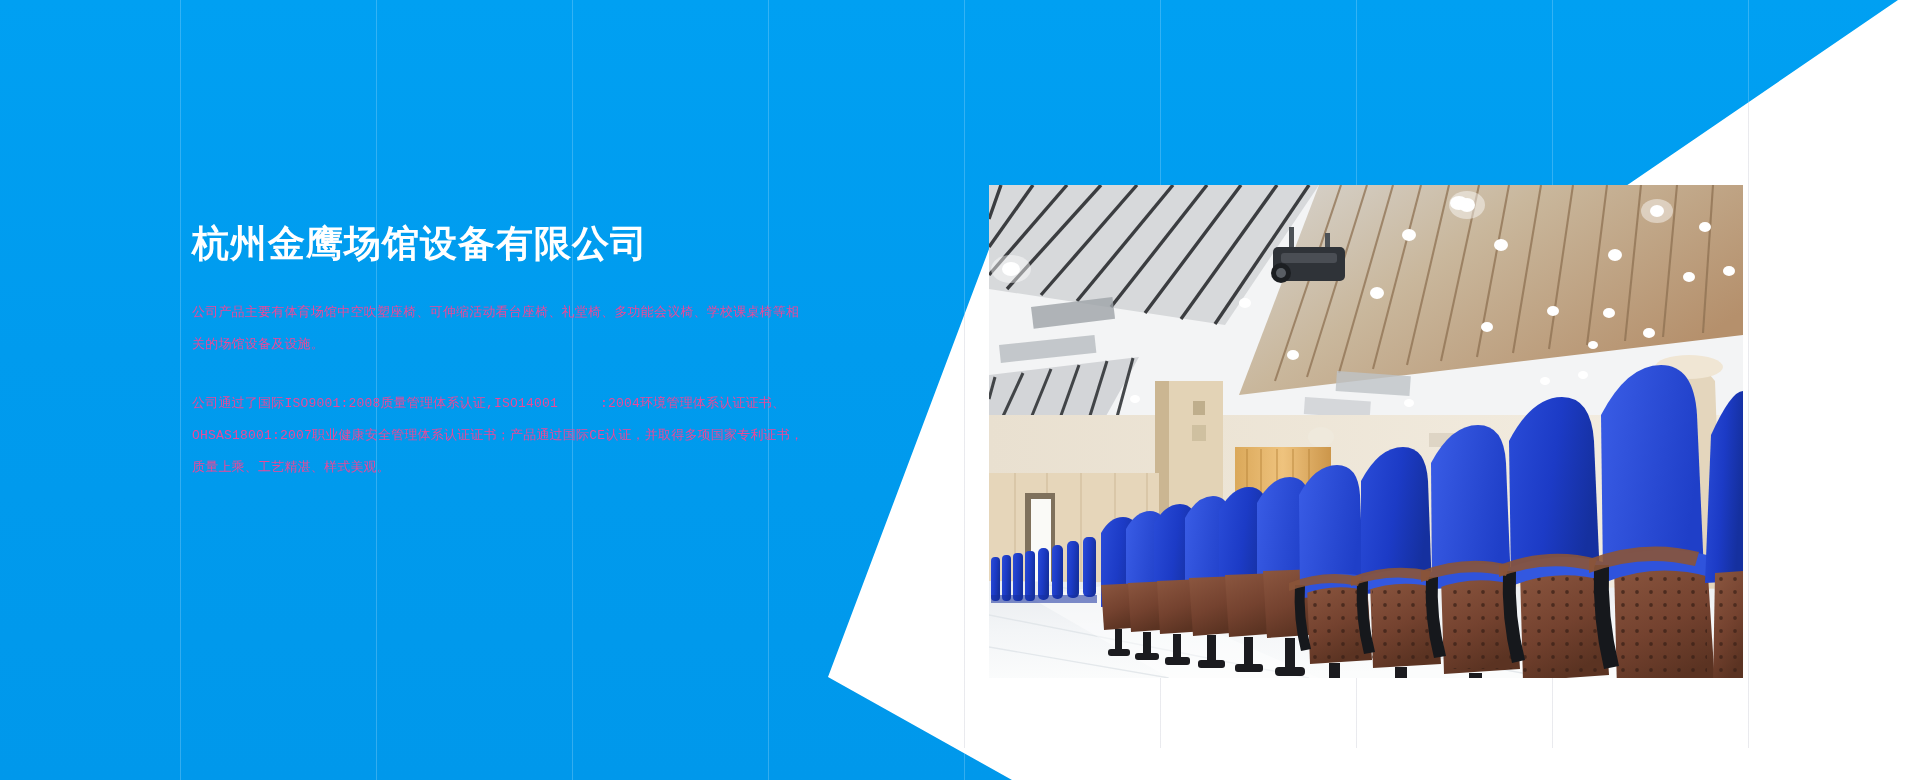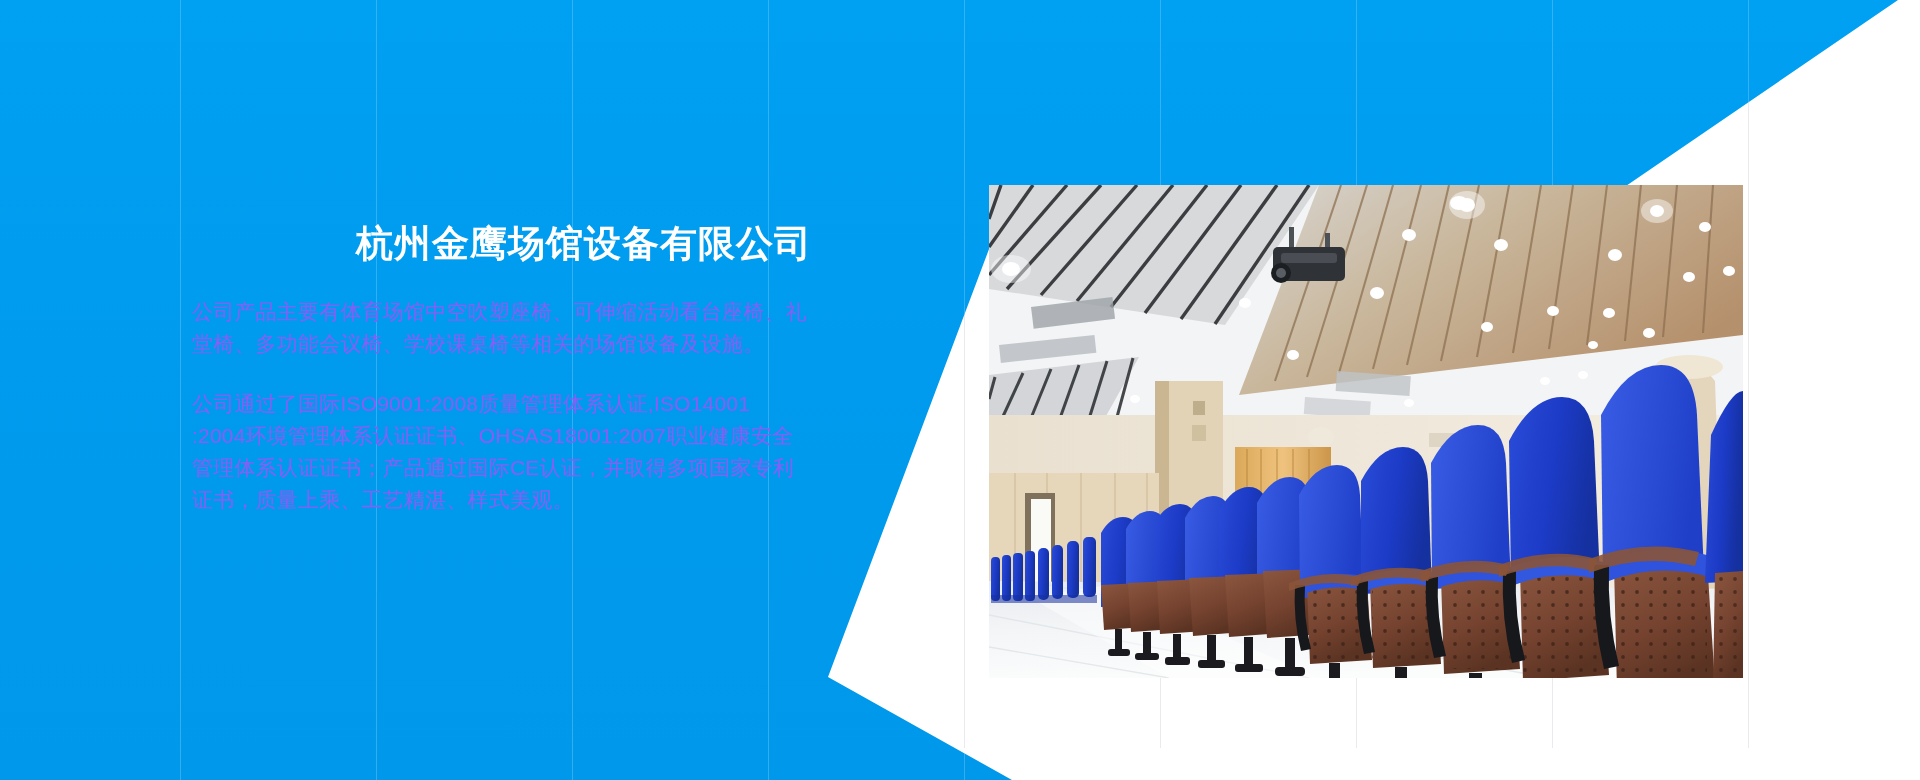--- a/index.html
+++ b/index.html
@@ -89,30 +89,29 @@
     width: 620px;
   }
   .headline {
     margin: 0 0 30px 0;
     color: #ffffff;
     font-size: 37px;
     line-height: 44px;
     font-weight: bold;
     letter-spacing: 1px;
     white-space: nowrap;
-    text-align: right;
   }
   .para {
     margin: 0 0 28px 0;
-    color: #8b5cf6;
-    font-size: 21px;
+    color: #ec4899;
+    font-size: 13px;
     line-height: 32px;
     letter-spacing: 0.2px;
   }
-  .para:last-child { margin-bottom: 0; }
+  .para:last-child { margin-bottom: 0; font-family: Liberation Mono, monospace; }
   .gap-inline { display: inline-block; width: 42px; }
 
   
   .photo {
     position: absolute;
     left: 989px;
     top: 185px;
     width: 754px;
     height: 493px;
     overflow: hidden;

